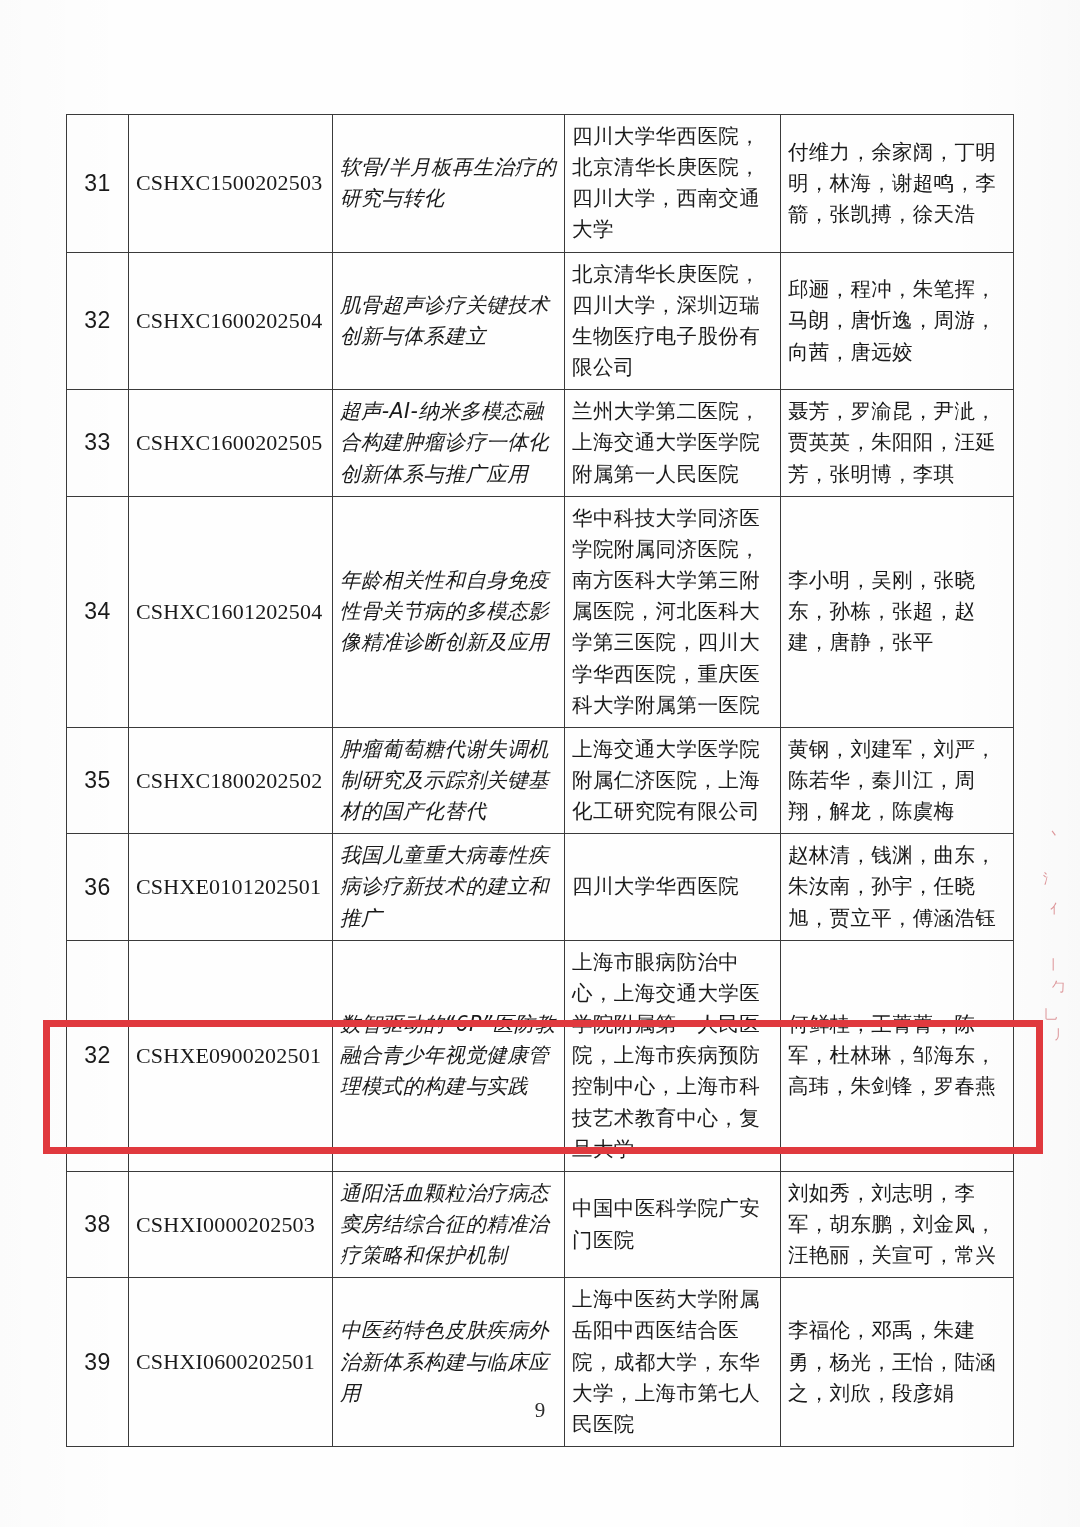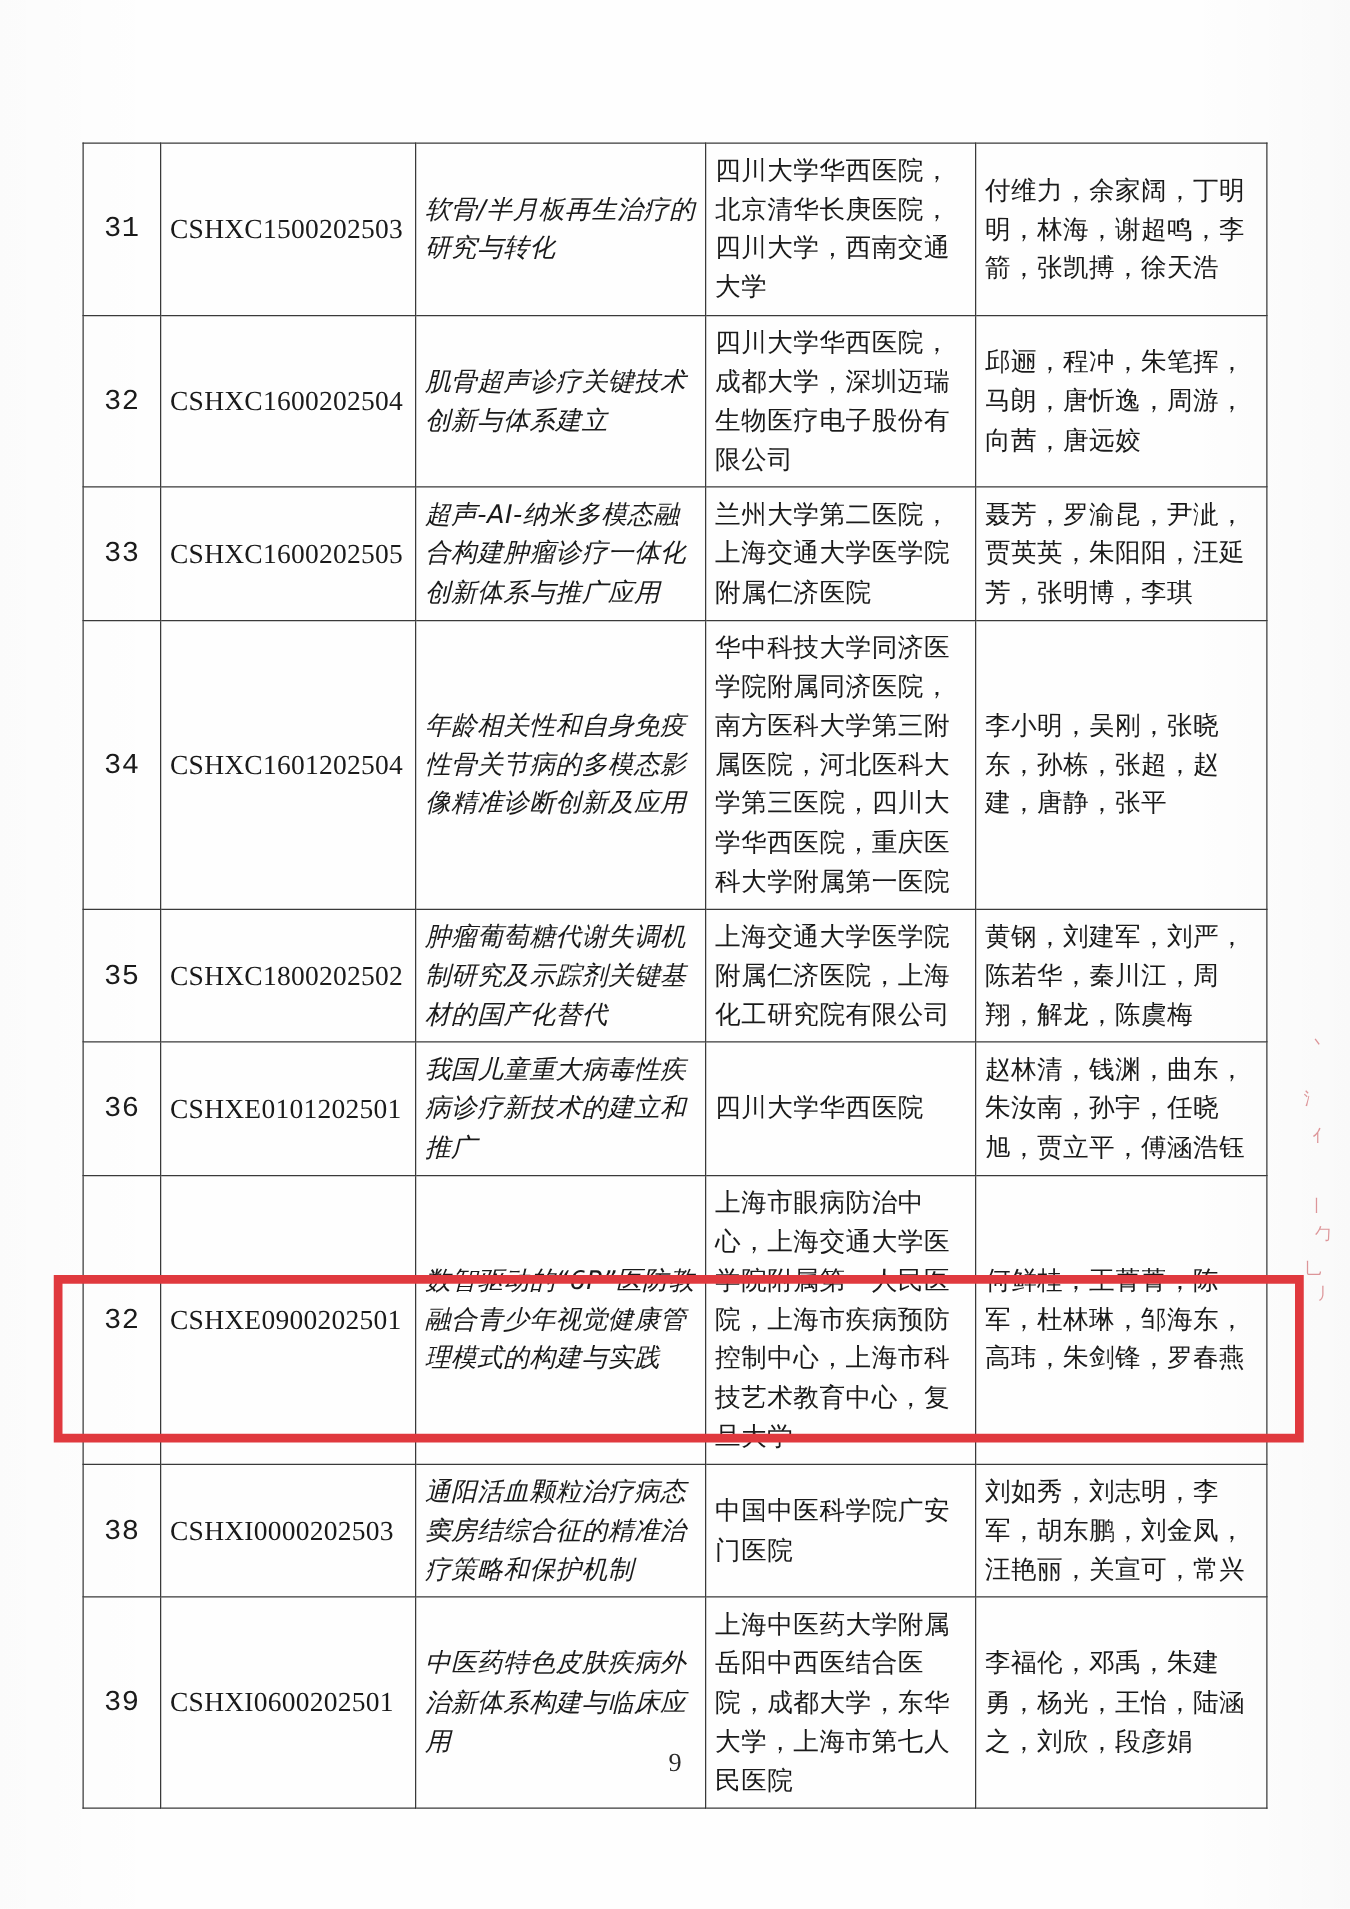--- a/index.html
+++ b/index.html
@@ -50,21 +50,21 @@
 
   col.c-no     { width: 62px;  }
   col.c-code   { width: 204px; }
   col.c-title  { width: 232px; }
   col.c-org    { width: 216px; }
   col.c-people { width: 233px; }
 
   .cell-no {
     text-align: center;
     font-size: 23px;
-    font-family: Liberation Mono, monospace;
+    font-family: Liberation Sans, sans-serif;
     letter-spacing: 0.5px;
   }
   .cell-code {
     text-align: left;
     font-size: 22px;
     font-family: "Liberation Serif", "DejaVu Serif", serif;
     letter-spacing: 0.2px;
     white-space: nowrap;
   }
   .cell-title,
@@ -150,29 +150,29 @@
         <td class="cell-code">CSHXC1500202503</td>
         <td class="cell-title">软骨/半月板再生治疗的研究与转化</td>
         <td class="cell-org">四川大学华西医院，北京清华长庚医院，四川大学，西南交通大学</td>
         <td class="cell-people">付维力，余家阔，丁明明，林海，谢超鸣，李箭，张凯搏，徐天浩</td>
       </tr>
 
       <tr>
         <td class="cell-no">32</td>
         <td class="cell-code">CSHXC1600202504</td>
         <td class="cell-title">肌骨超声诊疗关键技术创新与体系建立</td>
-        <td class="cell-org">四川大学华西医院，成都大学，深圳迈瑞生物医疗电子股份有限公司</td>
+        <td class="cell-org">北京清华长庚医院，四川大学，深圳迈瑞生物医疗电子股份有限公司</td>
         <td class="cell-people">邱逦，程冲，朱笔挥，马朗，唐忻逸，周游，向茜，唐远姣</td>
       </tr>
 
       <tr>
         <td class="cell-no">33</td>
         <td class="cell-code">CSHXC1600202505</td>
         <td class="cell-title">超声-AI-纳米多模态融合构建肿瘤诊疗一体化创新体系与推广应用</td>
-        <td class="cell-org">兰州大学第二医院，上海交通大学医学院附属仁济医院</td>
+        <td class="cell-org">兰州大学第二医院，上海交通大学医学院附属第一人民医院</td>
         <td class="cell-people">聂芳，罗渝昆，尹泚，贾英英，朱阳阳，汪延芳，张明博，李琪</td>
       </tr>
 
       <tr>
         <td class="cell-no">34</td>
         <td class="cell-code">CSHXC1601202504</td>
         <td class="cell-title">年龄相关性和自身免疫性骨关节病的多模态影像精准诊断创新及应用</td>
         <td class="cell-org">华中科技大学同济医学院附属同济医院，南方医科大学第三附属医院，河北医科大学第三医院，四川大学华西医院，重庆医科大学附属第一医院</td>
         <td class="cell-people">李小明，吴刚，张晓东，孙栋，张超，赵建，唐静，张平</td>
       </tr>

